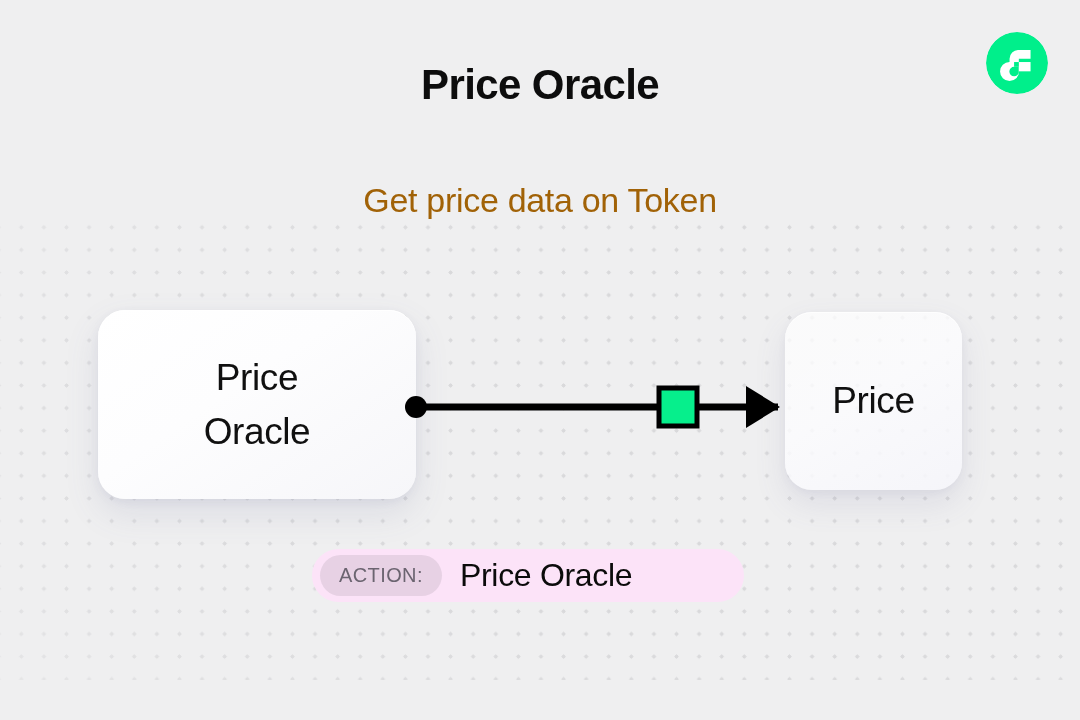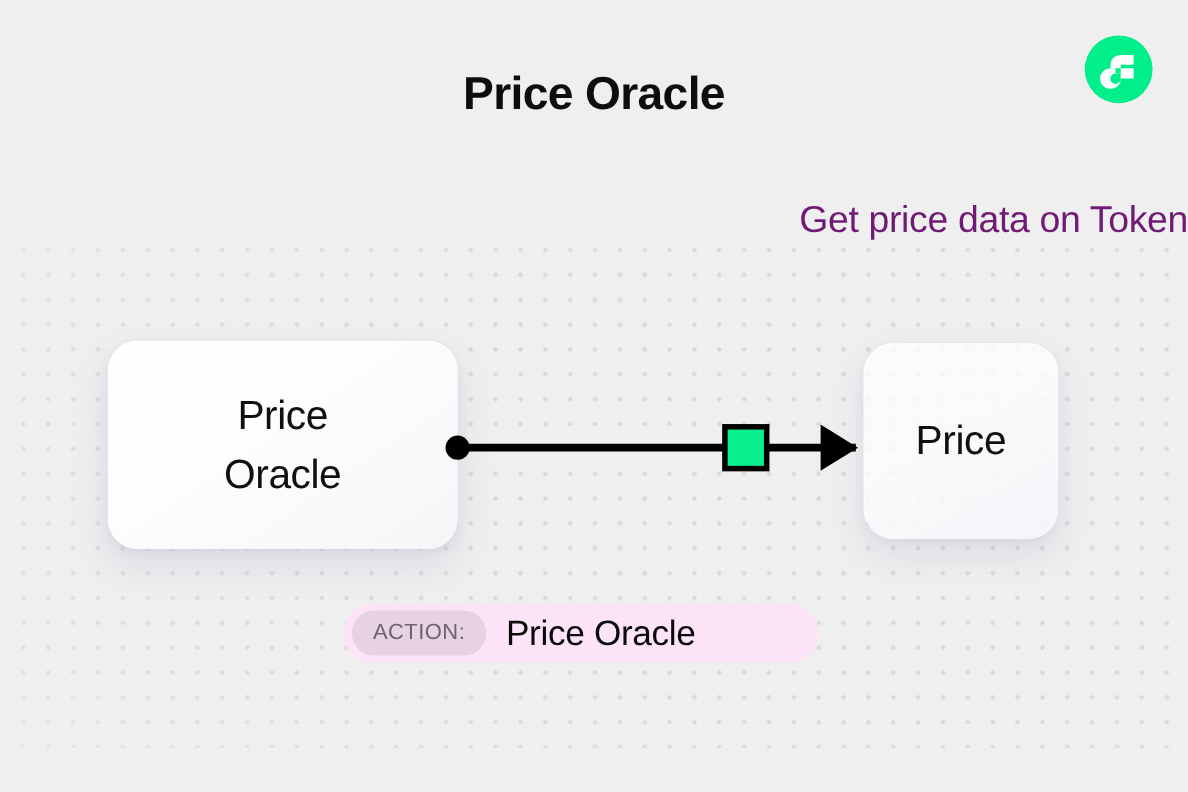--- a/index.html
+++ b/index.html
@@ -73,25 +73,25 @@
     letter-spacing: -0.6px;
     color: #0d0d0d;
     line-height: 1.1;
   }
 
   #page-subtitle {
     position: absolute;
     left: 0;
     top: 180px;
     width: 1080px;
-    text-align: right;
+    text-align: center;
     font-size: 34px;
     font-weight: 400;
     letter-spacing: -0.3px;
-    color: #701a75;
+    color: #a16207;
     line-height: 1.2;
   }
 
   
   .node-card {
     position: absolute;
     border-radius: 27px;
     display: flex;
     align-items: center;
     justify-content: center;

